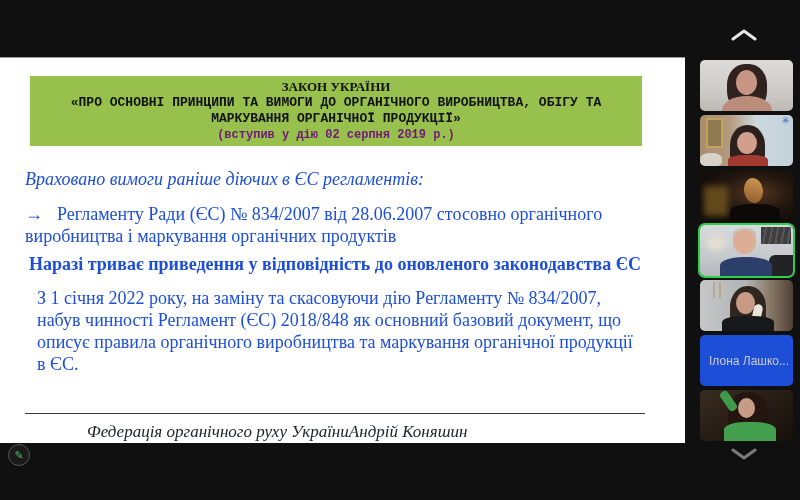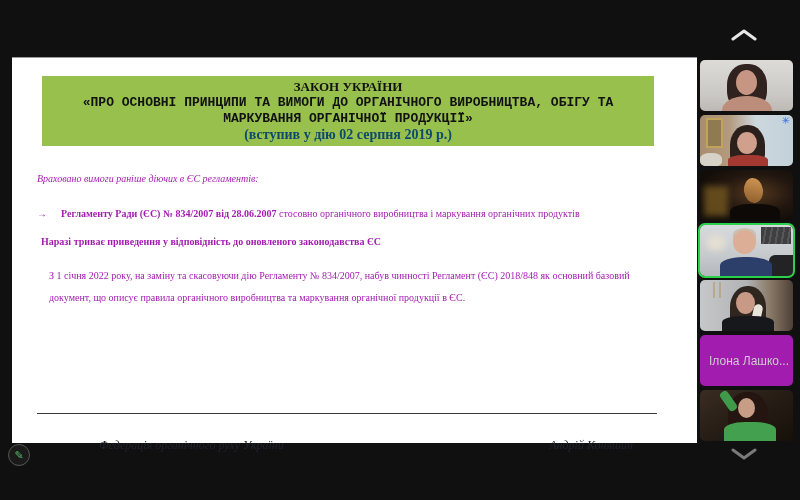--- a/index.html
+++ b/index.html
@@ -3,48 +3,48 @@
 <meta charset="utf-8">
 <style>
   html,body{margin:0;padding:0;}
   body{
     width:800px;height:500px;position:relative;overflow:hidden;
     background:#101010;
     font-family:"Liberation Serif", serif;
   }
   
   .slide{
-    position:absolute;left:12px;top:57px;width:685px;height:386px;
+    position:absolute;left:0;top:57px;width:685px;height:386px;
     background:#ffffff;border-top:1px solid #9a9a9a;box-sizing:border-box;
   }
   .green-box{
     position:absolute;left:30px;top:18px;width:612px;height:70px;
     background:#98c04c;
     display:flex;flex-direction:column;justify-content:center;
     text-align:center;font-weight:bold;color:#121212;
   }
   .green-box .t1{font-size:13px;line-height:16px;}
   .green-box .t2{font-size:13px;line-height:16px;padding:0 10px;font-family:Liberation Mono, monospace;}
-  .green-box .t3{font-size:14px;line-height:16px;color:#0c4a6e;}
+  .green-box .t3{font-size:12px;line-height:16px;color:#701a75;font-family:Liberation Mono, monospace;}
   .content{
     position:absolute;left:25px;top:110px;width:625px;
-    font-size:10px;line-height:22px;color:#a21caf;
+    font-size:18px;line-height:22px;color:#1d4ed8;
   }
   .intro{font-style:italic;margin:0 0 13px 0;}
   .bullet{margin:0 0 6px 0;}
   .bullet.b2{margin-bottom:13px;}
   .bullet .arrow{margin-right:14px;}
-  .bullet .lead{font-weight:bold;}
+  .bullet .lead{font-weight:normal;}
   .update-heading{font-weight:bold;margin:4px;}
   .update-body{margin:12px;}
   .slide-footer{
     position:absolute;left:25px;top:355px;width:620px;
-    border-top:1.5px solid #3a3a3a;padding-top:24px;
-    display:flex;justify-content:space-between;
-    font-style:italic;font-size:12px;color:#20232c;
+    border-top:1.5px solid #3a3a3a;padding-top:8px;
+    display:flex;justify-content:flex-start;
+    font-style:italic;font-size:17px;color:#20232c;
   }
   .slide-footer .fl{margin-left:62px;}
   .slide-footer .fr{margin-right:24px;font-family:Liberation Serif, serif;}
   
   .annotate-btn{
     position:absolute;left:8px;top:444px;width:20px;height:20px;
     border-radius:50%;border:1px solid #565656;background:#1a1a1a;
     display:flex;align-items:center;justify-content:center;
     color:#55b569;font-size:11px;font-family:"DejaVu Sans",sans-serif;
     cursor:pointer;
@@ -90,21 +90,21 @@
   .p4 .polo{left:20px;top:32px;width:52px;height:19px;background:#2c3e6a;border-radius:45% 45% 0 0;}
   .p4 .hand{left:6px;top:10px;width:20px;height:16px;background:#e9e0d2;border-radius:50%;filter:blur(3px);opacity:.85;}
   
   .p5{background:linear-gradient(90deg,#c6c7c8 0%,#b2b3b5 50%,#8a7a68 75%,#4e4036 100%);}
   .p5 .decor{left:13px;top:2px;width:12px;height:16px;background:repeating-linear-gradient(90deg,#b9a98a 0 2px,transparent 2px 6px);}
   .p5 .hair{left:30px;top:6px;width:36px;height:44px;background:#2f2620;border-radius:48% 48% 20% 20%;}
   .p5 .face{left:36px;top:12px;width:19px;height:22px;background:#c89a86;border-radius:50%;}
   .p5 .arm{left:52px;top:24px;width:9px;height:26px;background:#e8e4da;border-radius:5px;transform:rotate(12deg);}
   .p5 .top{left:22px;top:36px;width:52px;height:16px;background:#17181c;border-radius:40% 40% 0 0;}
   
-  .p6{background:#a21caf;display:flex;align-items:center;}
+  .p6{background:#1d4ed8;display:flex;align-items:center;}
   .p6 .name{
     padding-left:9px;color:#cdcdcd;font-size:12px;
     font-family:"Liberation Sans",sans-serif;white-space:nowrap;
   }
   
   .p7{background:linear-gradient(150deg,#3a2d22 0%,#241b14 55%,#171009 100%);}
   .p7 .hair{left:28px;top:2px;width:40px;height:49px;background:#241510;border-radius:45% 45% 25% 25%;}
   .p7 .face{left:38px;top:8px;width:17px;height:20px;background:#c79d85;border-radius:50%;}
   .p7 .armg{left:24px;top:0;width:9px;height:22px;background:#3f9a4a;border-radius:4px;transform:rotate(-35deg);}
   .p7 .dress{left:24px;top:32px;width:52px;height:19px;background:#43a04f;border-radius:40% 40% 0 0;}

